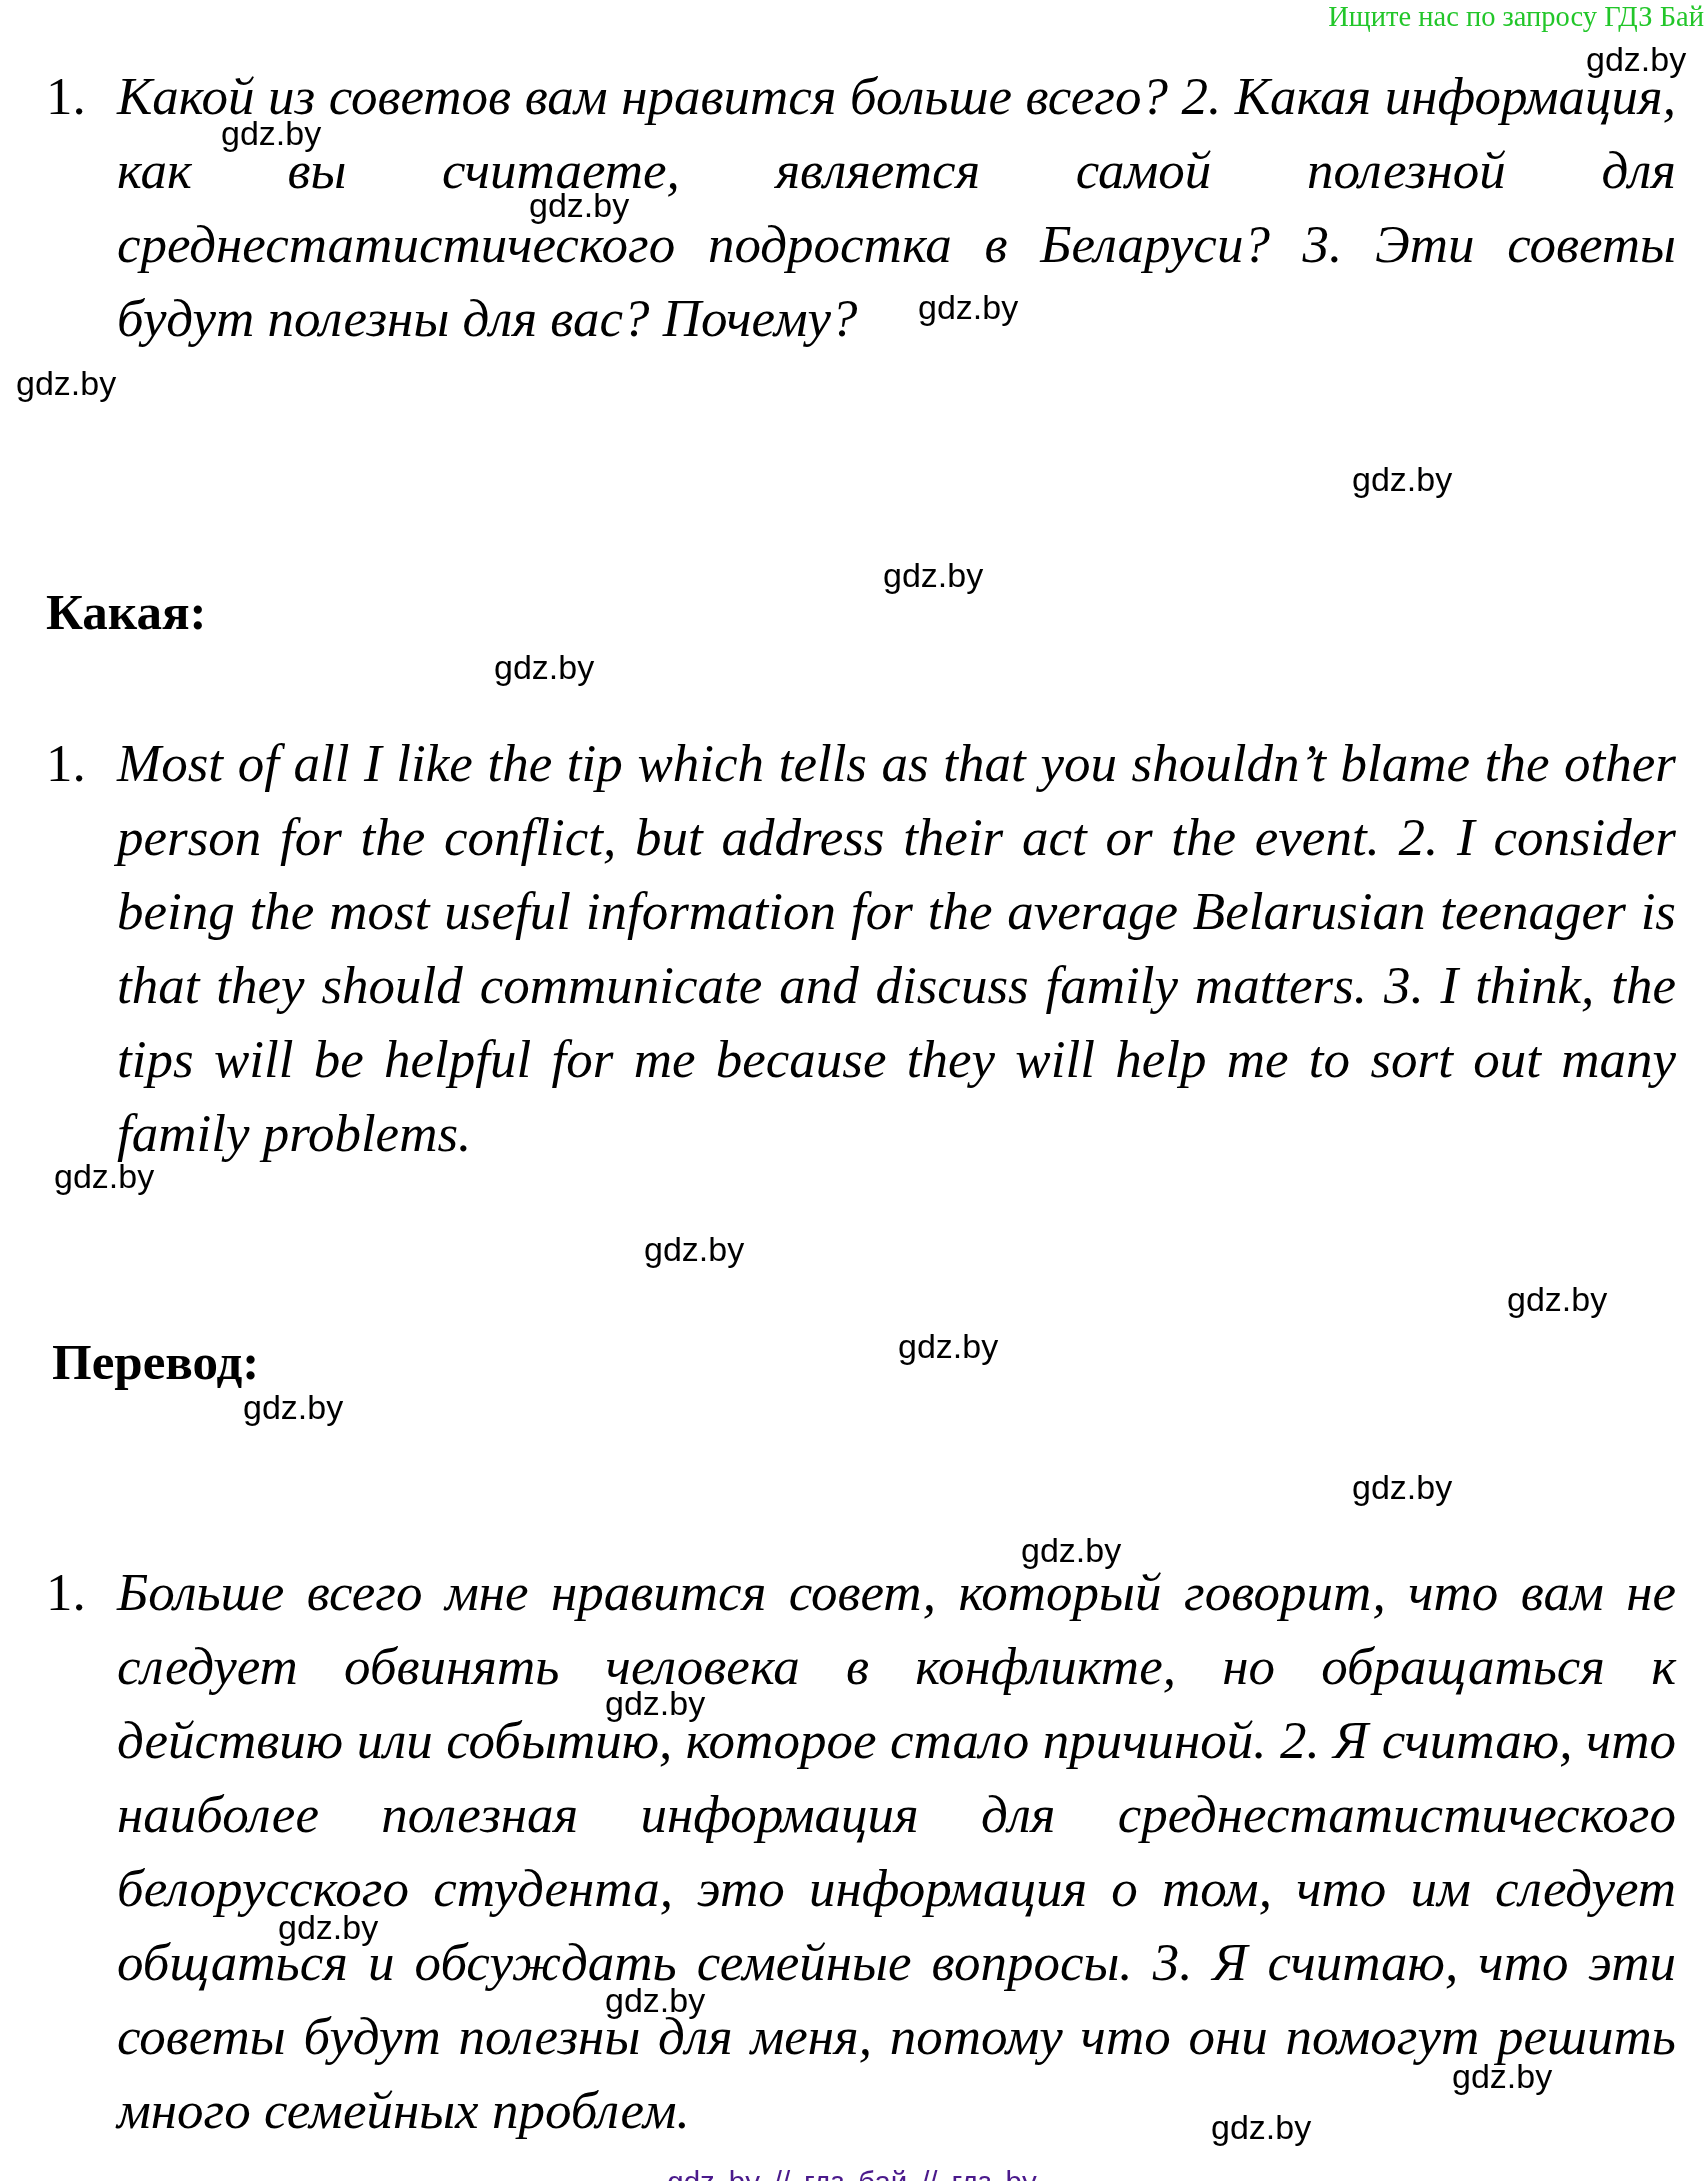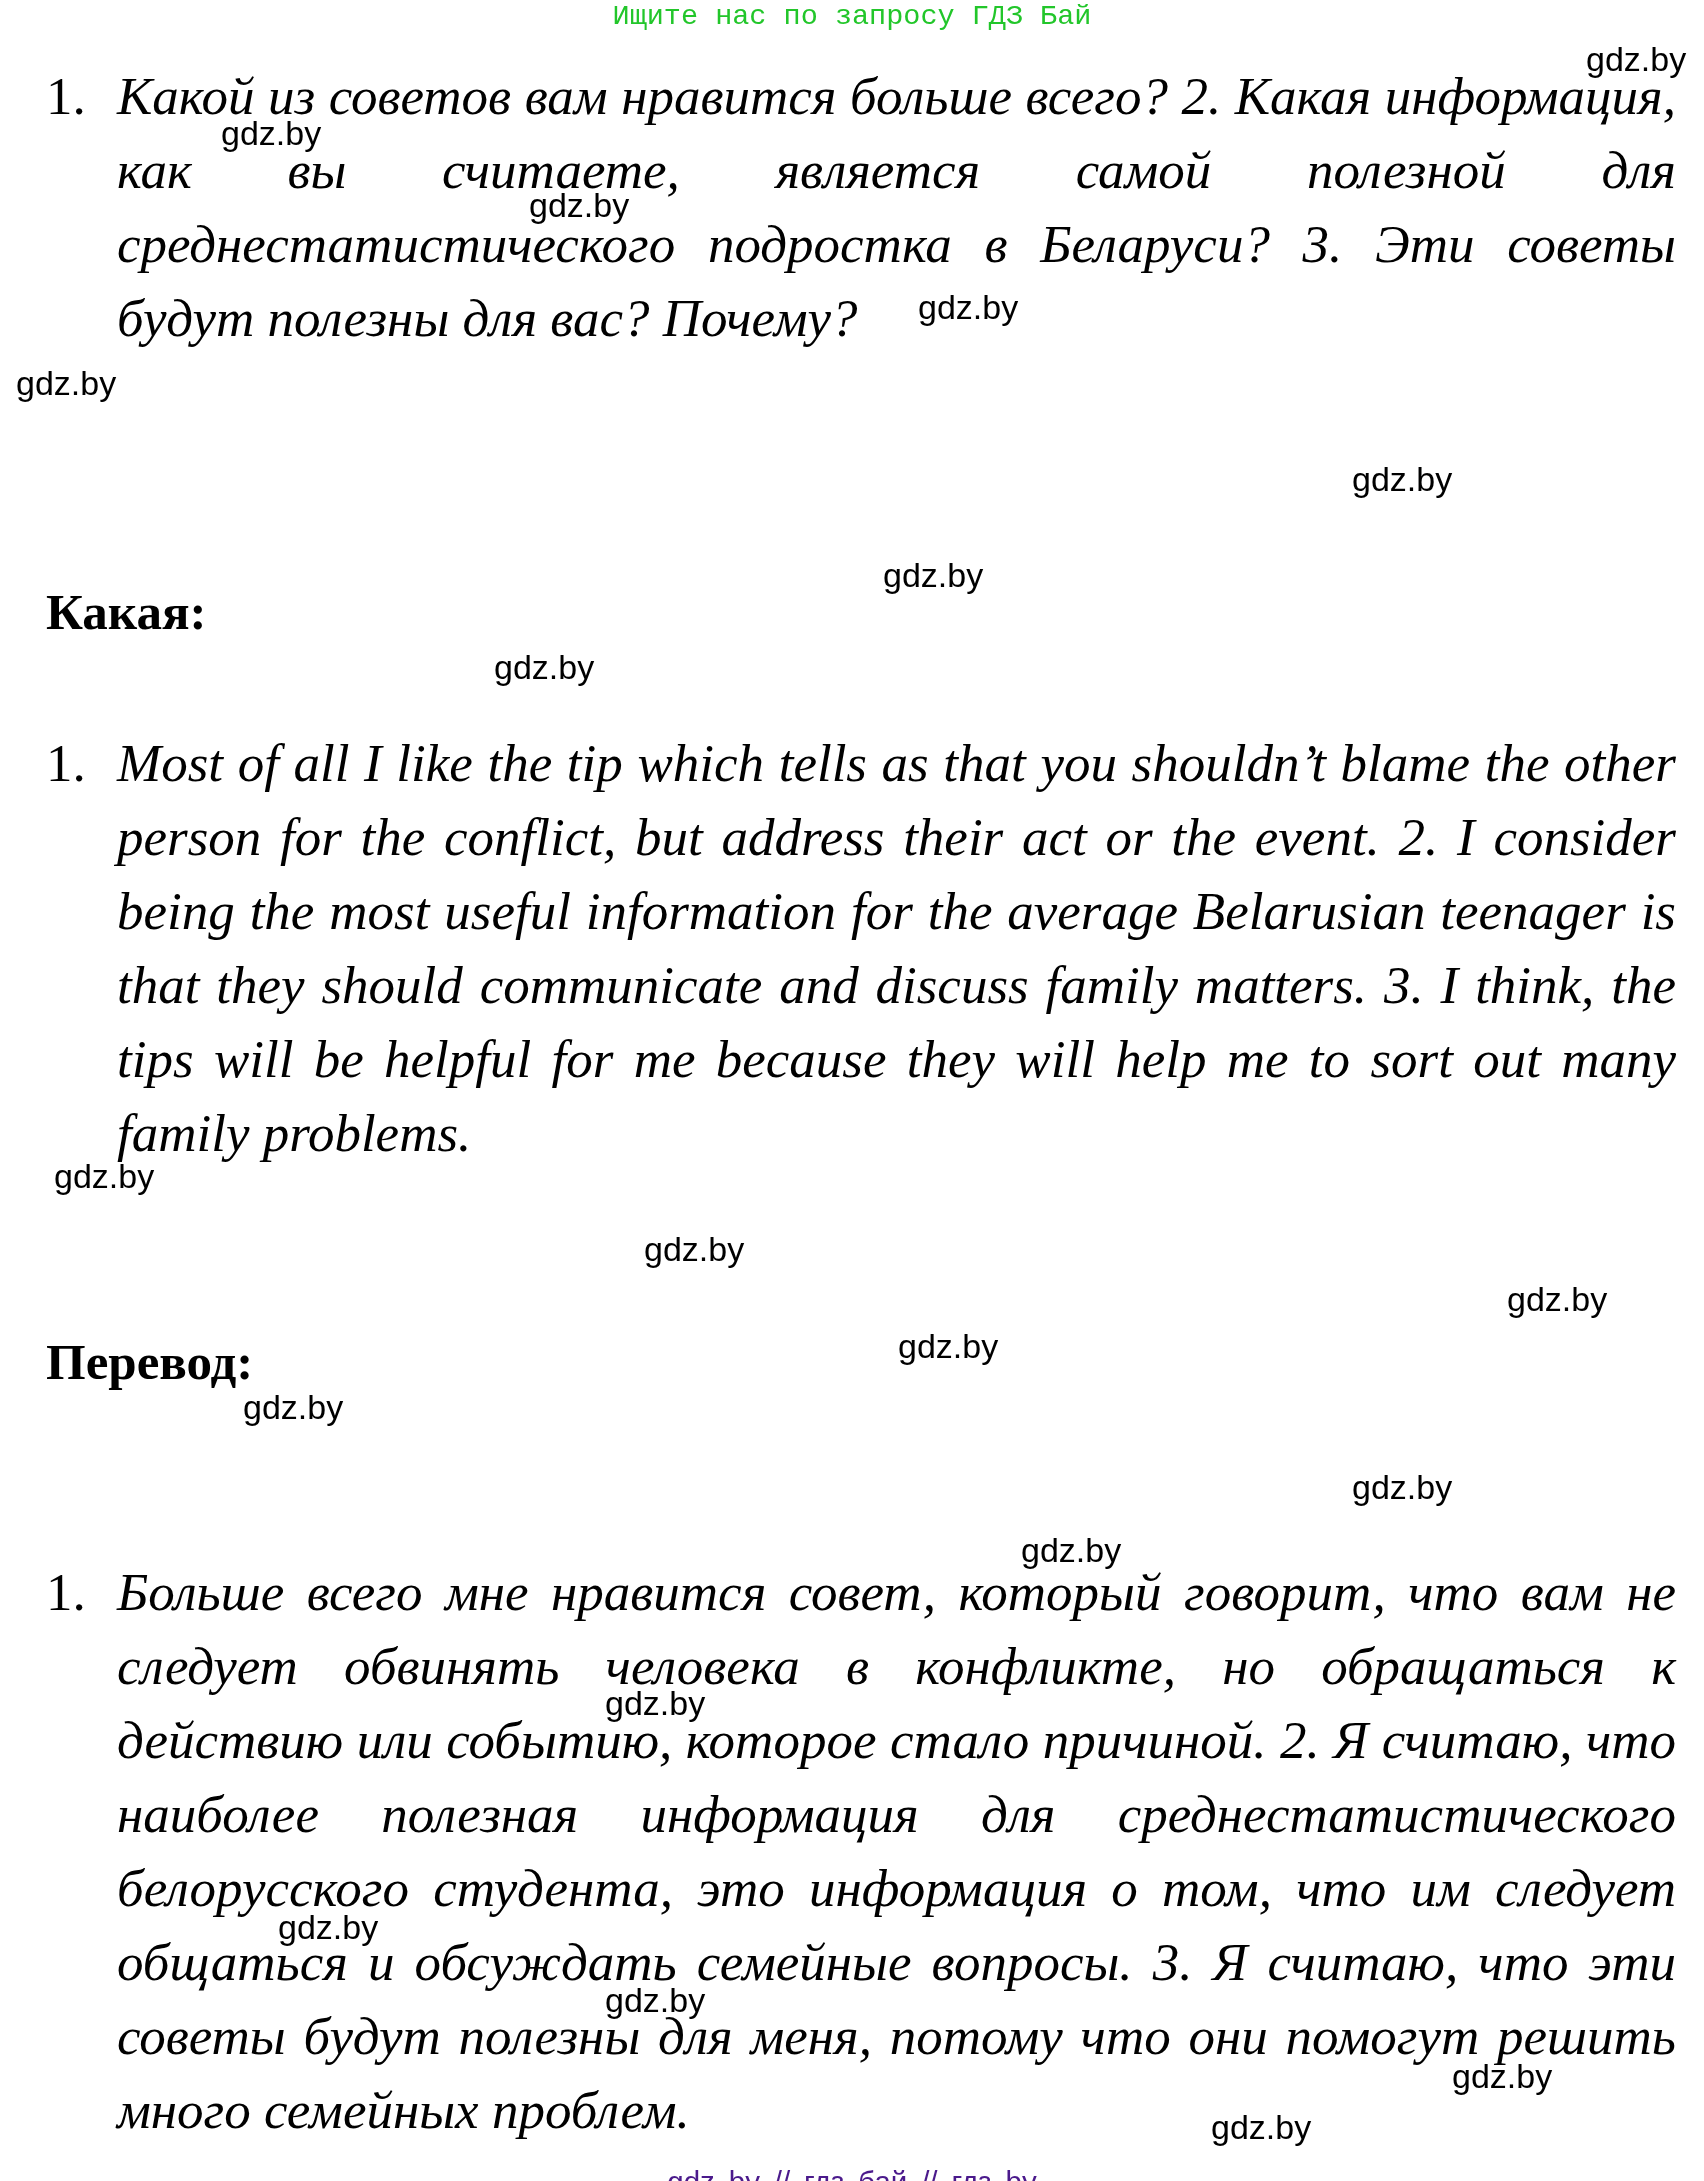--- a/index.html
+++ b/index.html
@@ -3,21 +3,21 @@
 <meta charset="utf-8">
 <style>
   html, body { margin: 0; padding: 0; }
   body {
     width: 1704px; height: 2182px; position: relative; overflow: hidden;
     background: #ffffff; color: #000000;
     font-family: "Liberation Serif", "DejaVu Serif", serif;
   }
   .banner {
     position: absolute; left: 0; top: 0; width: 1704px; height: 34px;
-    text-align: center; font-family: Liberation Mono, monospace;
+    text-align: right; font-family: Liberation Serif, serif;
     font-size: 28.5px; line-height: 34px; color: #22c62a;
   }
   .block {
     position: absolute; left: 46px; width: 1630px;
     font-size: 53px; line-height: 74px;
   }
   .item { display: flex; }
   .num { width: 71px; flex: none; }
   .body-text { flex: 1; text-align: justify; text-align-last: left; font-style: italic; }
   .heading {
@@ -48,21 +48,21 @@
 
 <div class="heading" style="top:582px;">Какая:</div>
 
 <div class="block" style="top:726px;">
   <div class="item">
     <span class="num">1.</span>
     <span class="body-text">Most of all I like the tip which tells as that you shouldn’t blame the other person for the conflict, but address their act or the event. 2. I consider being the most useful information for the average Belarusian teenager is that they should communicate and discuss family matters.  3. I think, the tips will be helpful for me because they will help me to sort out many family problems.</span>
   </div>
 </div>
 
-<div class="heading" style="top:1332px;">Перевод:</div>
+<div class="heading" style="top:1332px;margin-left:6px;">Перевод:</div>
 
 <div class="block" style="top:1555px;">
   <div class="item">
     <span class="num">1.</span>
     <span class="body-text">Больше всего мне нравится совет, который говорит, что вам не следует обвинять человека в конфликте, но обращаться к действию или событию, которое стало причиной. 2. Я считаю, что наиболее полезная информация для среднестатистического белорусского студента, это информация о том, что им следует общаться и обсуждать семейные вопросы. 3. Я считаю, что эти советы будут полезны для меня, потому что они помогут решить много семейных проблем.</span>
   </div>
 </div>
 
 <span class="wm" style="left:1586px;top:44px;">gdz.by</span>
 <span class="wm" style="left:221px;top:118px;">gdz.by</span>

